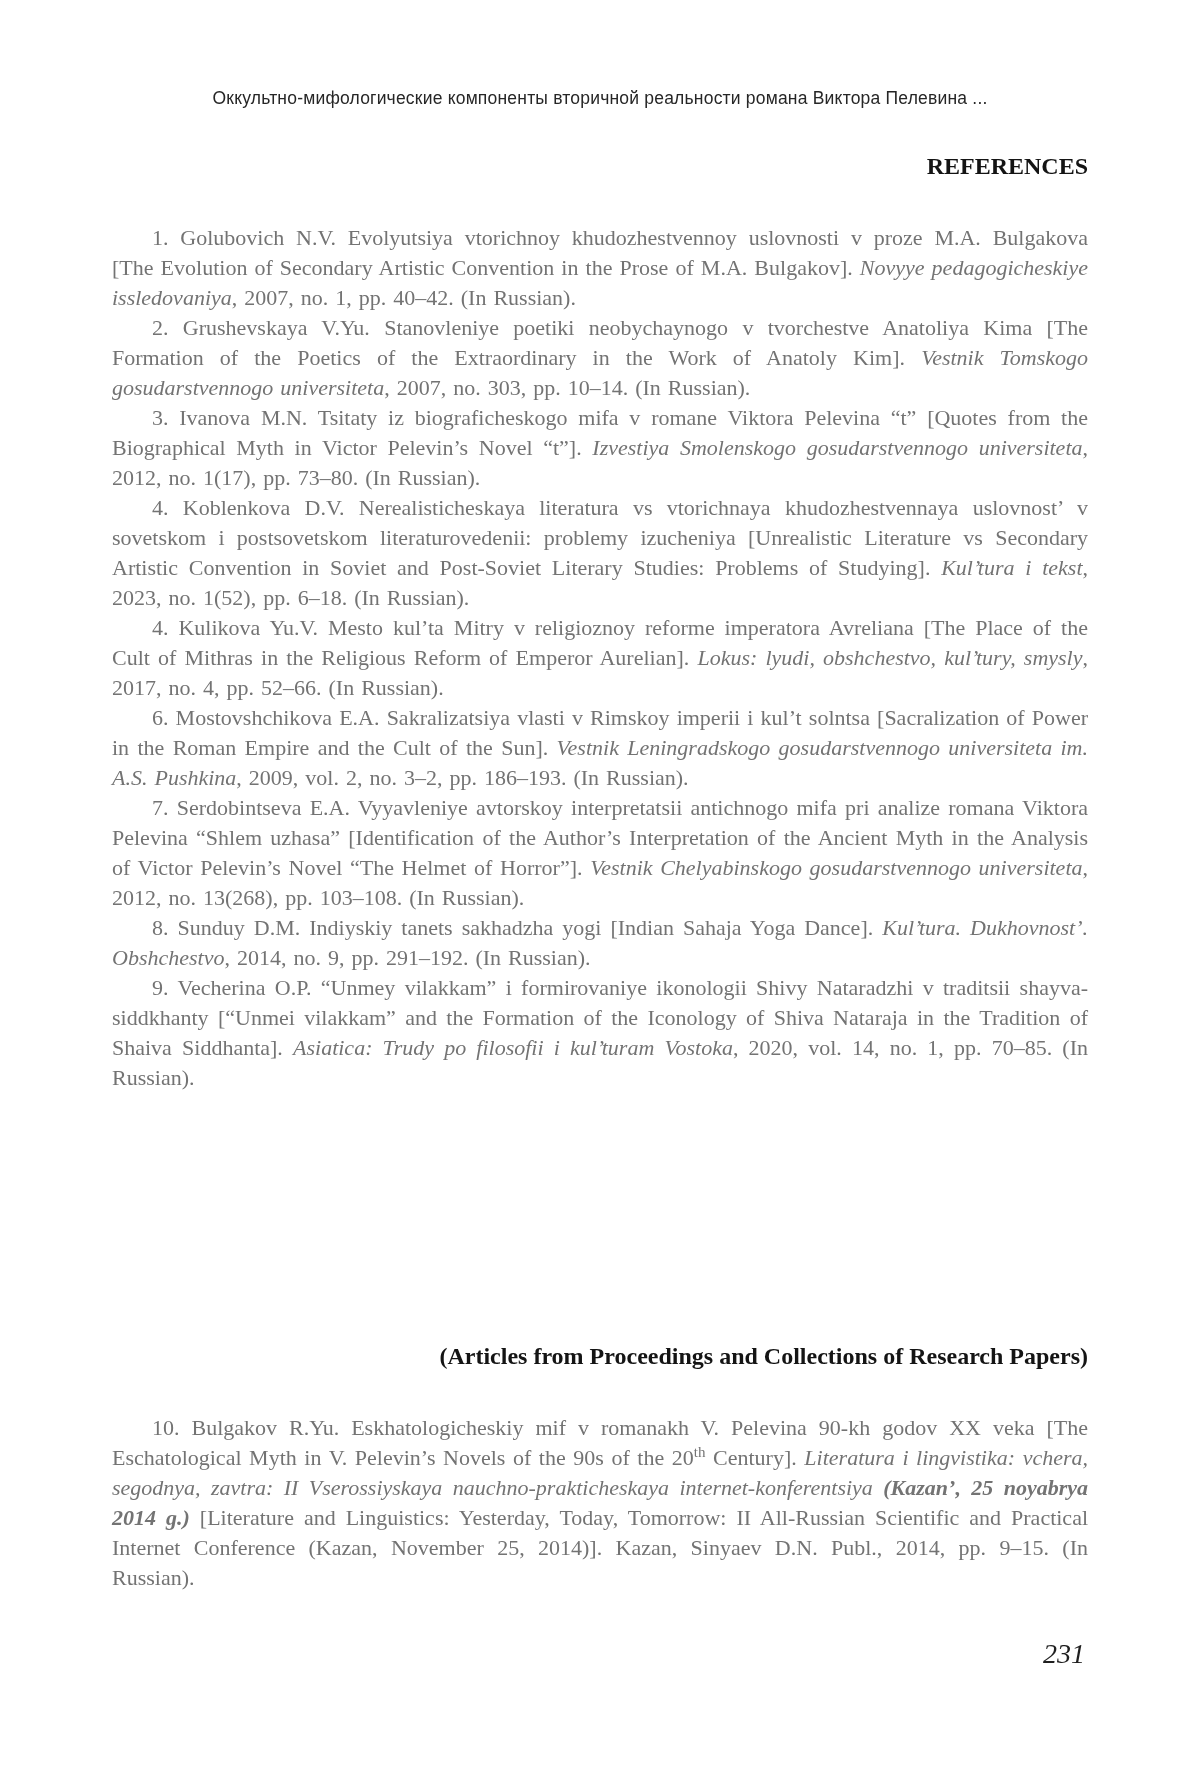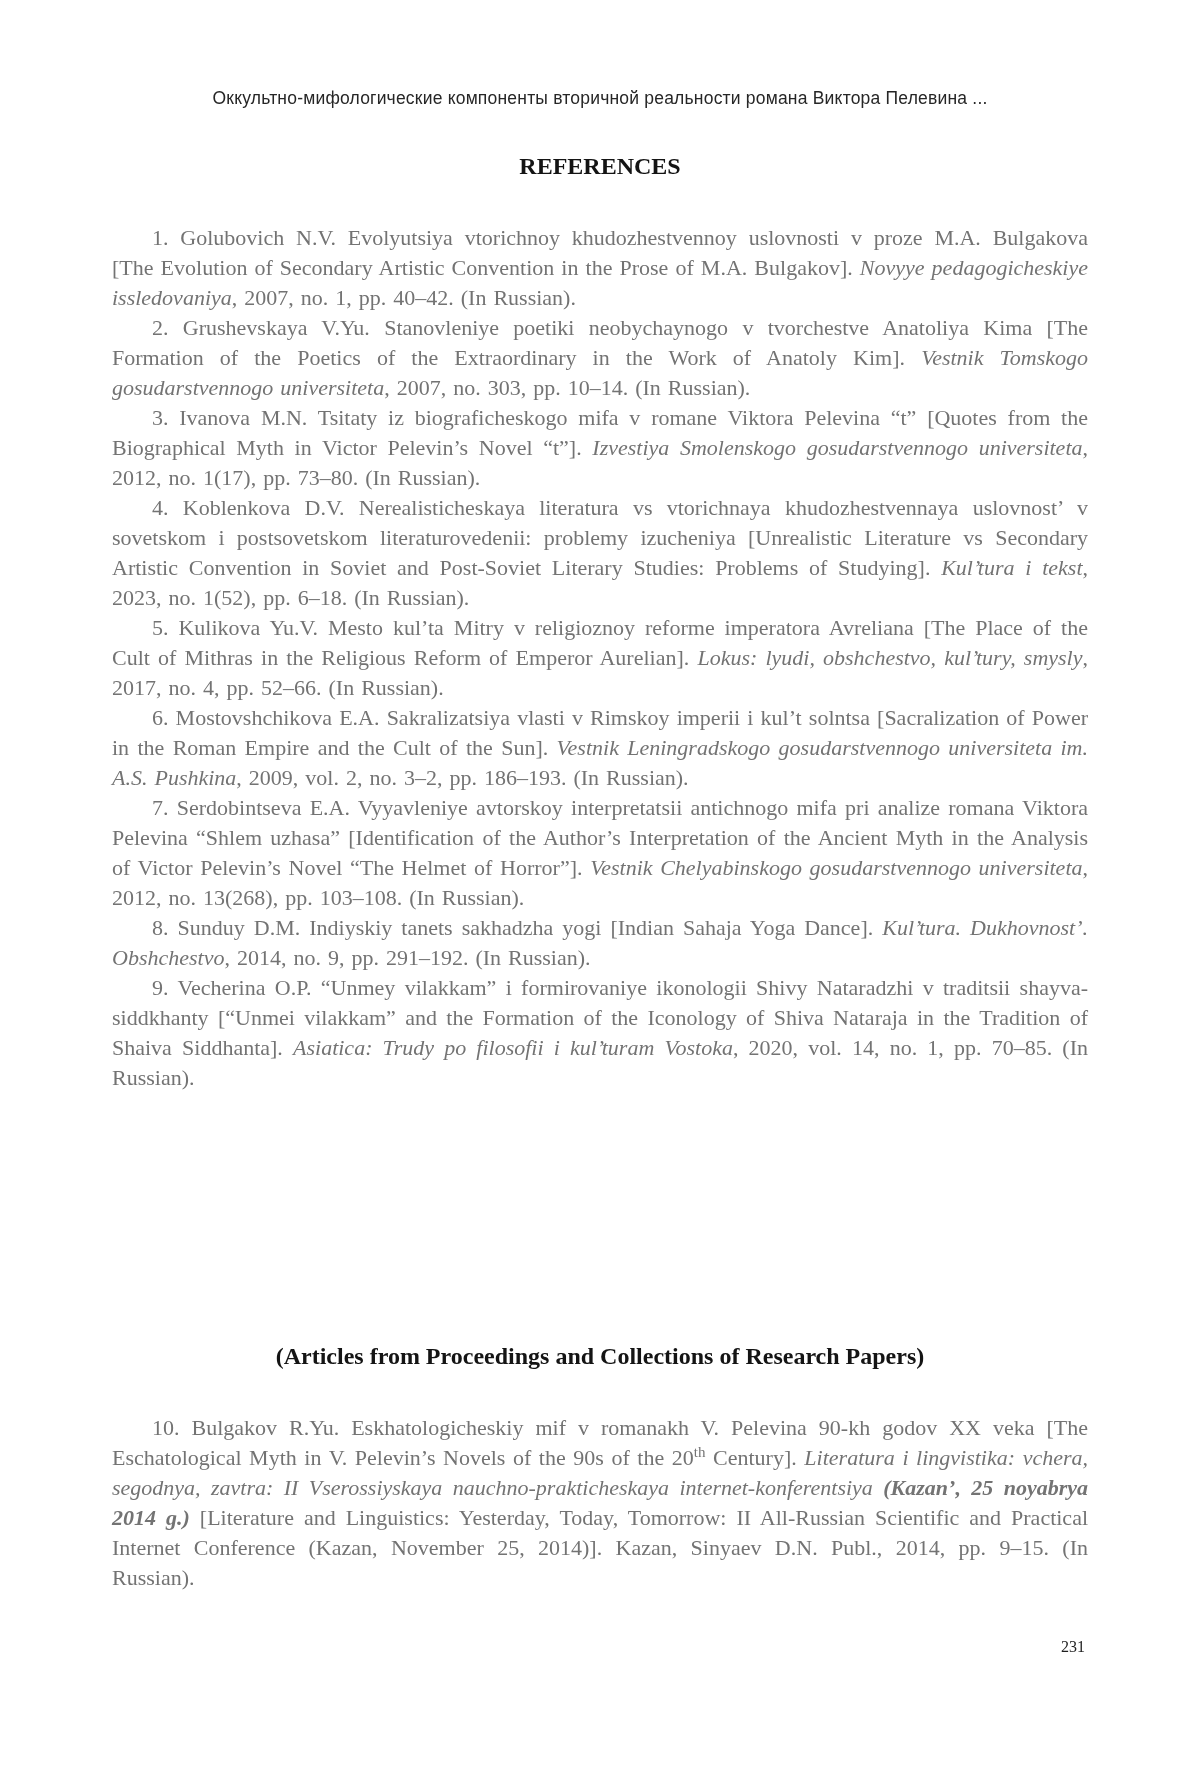--- a/index.html
+++ b/index.html
@@ -29,21 +29,21 @@
   }
   .section {
     position: absolute;
     left: 112px;
     width: 976px;
   }
   .section.sec-0 { top: 150px; }
   .section.sec-1 { top: 1340px; }
   .titles { margin-bottom: 40px; }
   .section-title {
-    text-align: center;
+    text-align: right;
     font-weight: bold;
     font-size: 24px;
     line-height: 33px;
     color: #141414;
   }
   .ref {
     margin: 0;
     text-indent: 40px;
     text-align: justify;
     font-size: 22px;
@@ -56,40 +56,41 @@
   .seg-bi { font-style: italic; font-weight: bold; }
   .seg-sup {
     vertical-align: super;
     font-size: 15px;
     line-height: 0;
   }
   .page-number {
     position: absolute;
     top: 1638px;
     right: 115px;
-    font-size: 16px;
+    font-style: italic;
+    font-size: 28px;
     color: #1f1f1f;
   }
 </style>
 </head>
 <body>
 
 <div class="page">
   <div class="running-header">Оккультно-мифологические компоненты вторичной реальности романа Виктора Пелевина ...</div>
 
   <main id="sections-root">
       <section class="section sec-0">
         <div class="titles">
           <div class="section-title">REFERENCES</div>
         </div>
         <p class="ref"><span class="seg-n">1. Golubovich N.V. Evolyutsiya vtorichnoy khudozhestvennoy uslovnosti v proze M.A. Bulgakova [The Evolution of Secondary Artistic Convention in the Prose of M.A. Bulgakov]. </span><span class="seg-i">Novyye pedagogicheskiye issledovaniya</span><span class="seg-n">, 2007, no. 1, pp. 40–42. (In Russian).</span></p>
         <p class="ref"><span class="seg-n">2. Grushevskaya V.Yu. Stanovleniye poetiki neobychaynogo v tvorchestve Anatoliya Kima [The Formation of the Poetics of the Extraordinary in the Work of Anatoly Kim]. </span><span class="seg-i">Vestnik Tomskogo gosudarstvennogo universiteta</span><span class="seg-n">, 2007, no. 303, pp. 10–14. (In Russian).</span></p>
         <p class="ref"><span class="seg-n">3. Ivanova M.N. Tsitaty iz biograficheskogo mifa v romane Viktora Pelevina “t” [Quotes from the Biographical Myth in Victor Pelevin’s Novel “t”]. </span><span class="seg-i">Izvestiya Smolenskogo gosudarstvennogo universiteta</span><span class="seg-n">, 2012, no. 1(17), pp. 73–80. (In Russian).</span></p>
         <p class="ref"><span class="seg-n">4. Koblenkova D.V. Nerealisticheskaya literatura vs vtorichnaya khudozhestvennaya uslovnost’ v sovetskom i postsovetskom literaturovedenii: problemy izucheniya [Unrealistic Literature vs Secondary Artistic Convention in Soviet and Post-Soviet Literary Studies: Problems of Studying]. </span><span class="seg-i">Kul’tura i tekst</span><span class="seg-n">, 2023, no. 1(52), pp. 6–18. (In Russian).</span></p>
-        <p class="ref"><span class="seg-n">5. Kulikova Yu.V. Mesto kul’ta Mitry v religioznoy reforme imperatora Avreliana [The Place of the Cult of Mithras in the Religious Reform of Emperor Aurelian]. </span><span class="seg-i">Lokus: lyudi, obshchestvo, kul’tury, smysly</span><span class="seg-n">, 2017, no. 4, pp. 52–66. (In Russian).</span></p>
+        <p class="ref"><span class="seg-n">4. Kulikova Yu.V. Mesto kul’ta Mitry v religioznoy reforme imperatora Avreliana [The Place of the Cult of Mithras in the Religious Reform of Emperor Aurelian]. </span><span class="seg-i">Lokus: lyudi, obshchestvo, kul’tury, smysly</span><span class="seg-n">, 2017, no. 4, pp. 52–66. (In Russian).</span></p>
         <p class="ref"><span class="seg-n">6. Mostovshchikova E.A. Sakralizatsiya vlasti v Rimskoy imperii i kul’t solntsa [Sacralization of Power in the Roman Empire and the Cult of the Sun]. </span><span class="seg-i">Vestnik Leningradskogo gosudarstvennogo universiteta im. A.S. Pushkina</span><span class="seg-n">, 2009, vol. 2, no. 3–2, pp. 186–193. (In Russian).</span></p>
         <p class="ref"><span class="seg-n">7. Serdobintseva E.A. Vyyavleniye avtorskoy interpretatsii antichnogo mifa pri analize romana Viktora Pelevina “Shlem uzhasa” [Identification of the Author’s Interpretation of the Ancient Myth in the Analysis of Victor Pelevin’s Novel “The Helmet of Horror”]. </span><span class="seg-i">Vestnik Chelyabinskogo gosudarstvennogo universiteta</span><span class="seg-n">, 2012, no. 13(268), pp. 103–108. (In Russian).</span></p>
         <p class="ref"><span class="seg-n">8. Sunduy D.M. Indiyskiy tanets sakhadzha yogi [Indian Sahaja Yoga Dance]. </span><span class="seg-i">Kul’tura. Dukhovnost’. Obshchestvo</span><span class="seg-n">, 2014, no. 9, pp. 291–192. (In Russian).</span></p>
         <p class="ref"><span class="seg-n">9. Vecherina O.P. “Unmey vilakkam” i formirovaniye ikonologii Shivy Nataradzhi v traditsii shayva-siddkhanty [“Unmei vilakkam” and the Formation of the Iconology of Shiva Nataraja in the Tradition of Shaiva Siddhanta]. </span><span class="seg-i">Asiatica: Trudy po filosofii i kul’turam Vostoka</span><span class="seg-n">, 2020, vol. 14, no. 1, pp. 70–85. (In Russian).</span></p>
       </section>
       <section class="section sec-1">
         <div class="titles">
           <div class="section-title">(Articles from Proceedings and Collections of Research Papers)</div>
         </div>
         <p class="ref"><span class="seg-n">10. Bulgakov R.Yu. Eskhatologicheskiy mif v romanakh V. Pelevina 90-kh godov XX veka [The Eschatological Myth in V. Pelevin’s Novels of the 90s of the 20</span><span class="seg-sup">th</span><span class="seg-n"> Century]. </span><span class="seg-i">Literatura i lingvistika: vchera, segodnya, zavtra: II Vserossiyskaya nauchno-prakticheskaya internet-konferentsiya </span><span class="seg-bi">(Kazan’, 25 noyabrya 2014 g.)</span><span class="seg-n"> [Literature and Linguistics: Yesterday, Today, Tomorrow: II All-Russian Scientific and Practical Internet Conference (Kazan, November 25, 2014)]. Kazan, Sinyaev D.N. Publ., 2014, pp. 9–15. (In Russian).</span></p>

